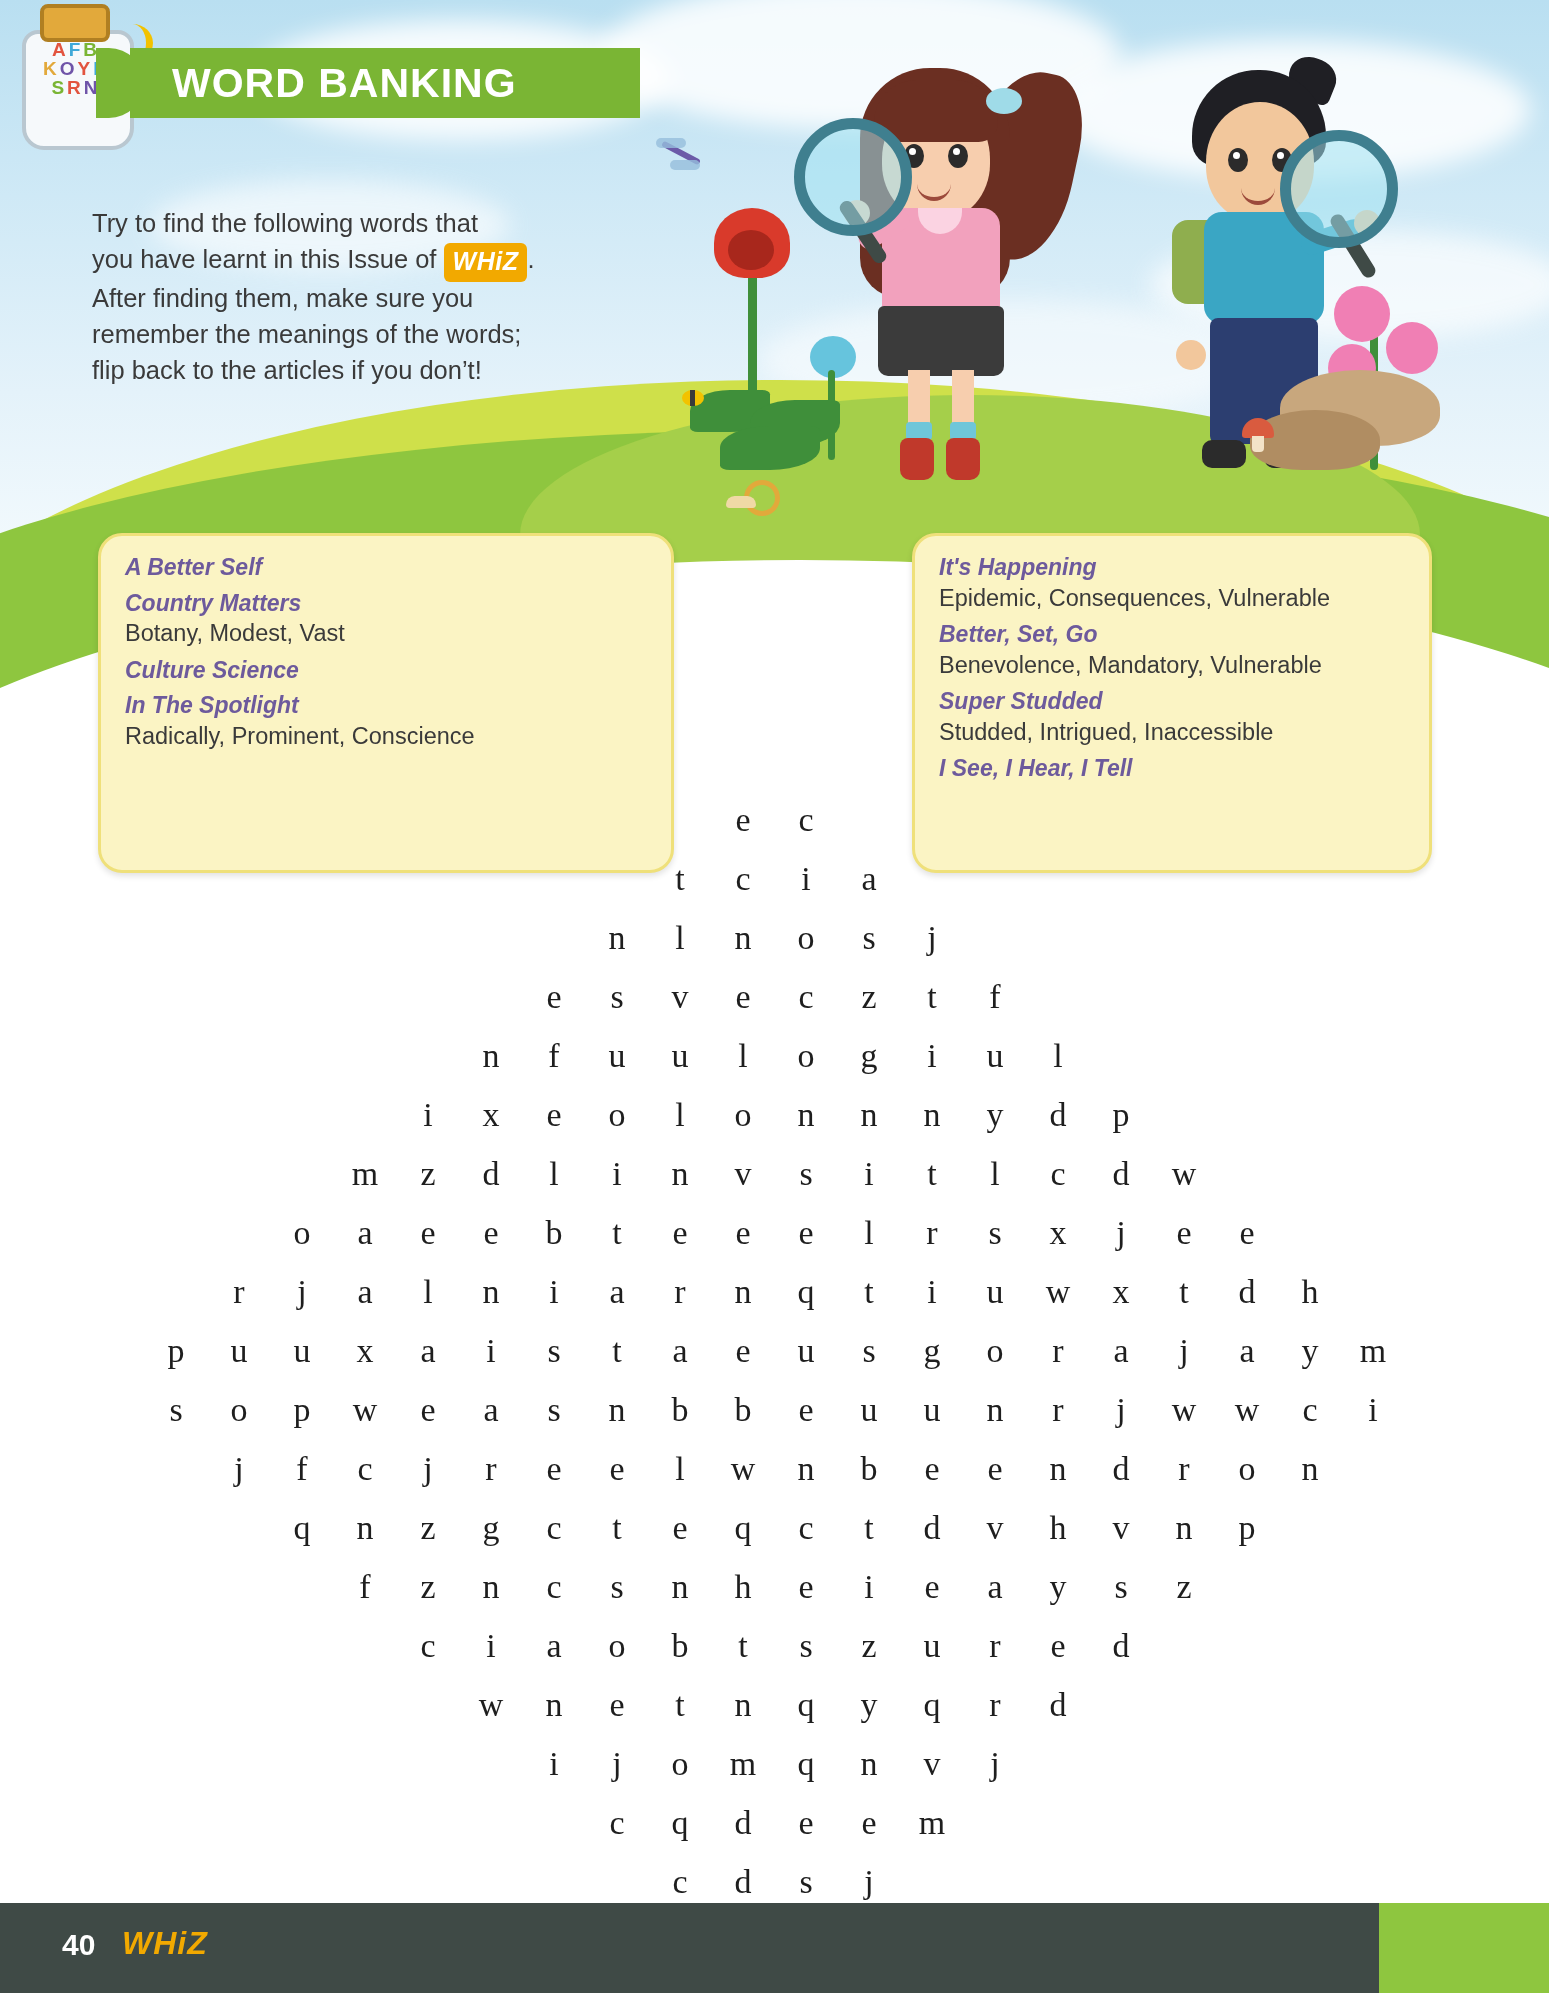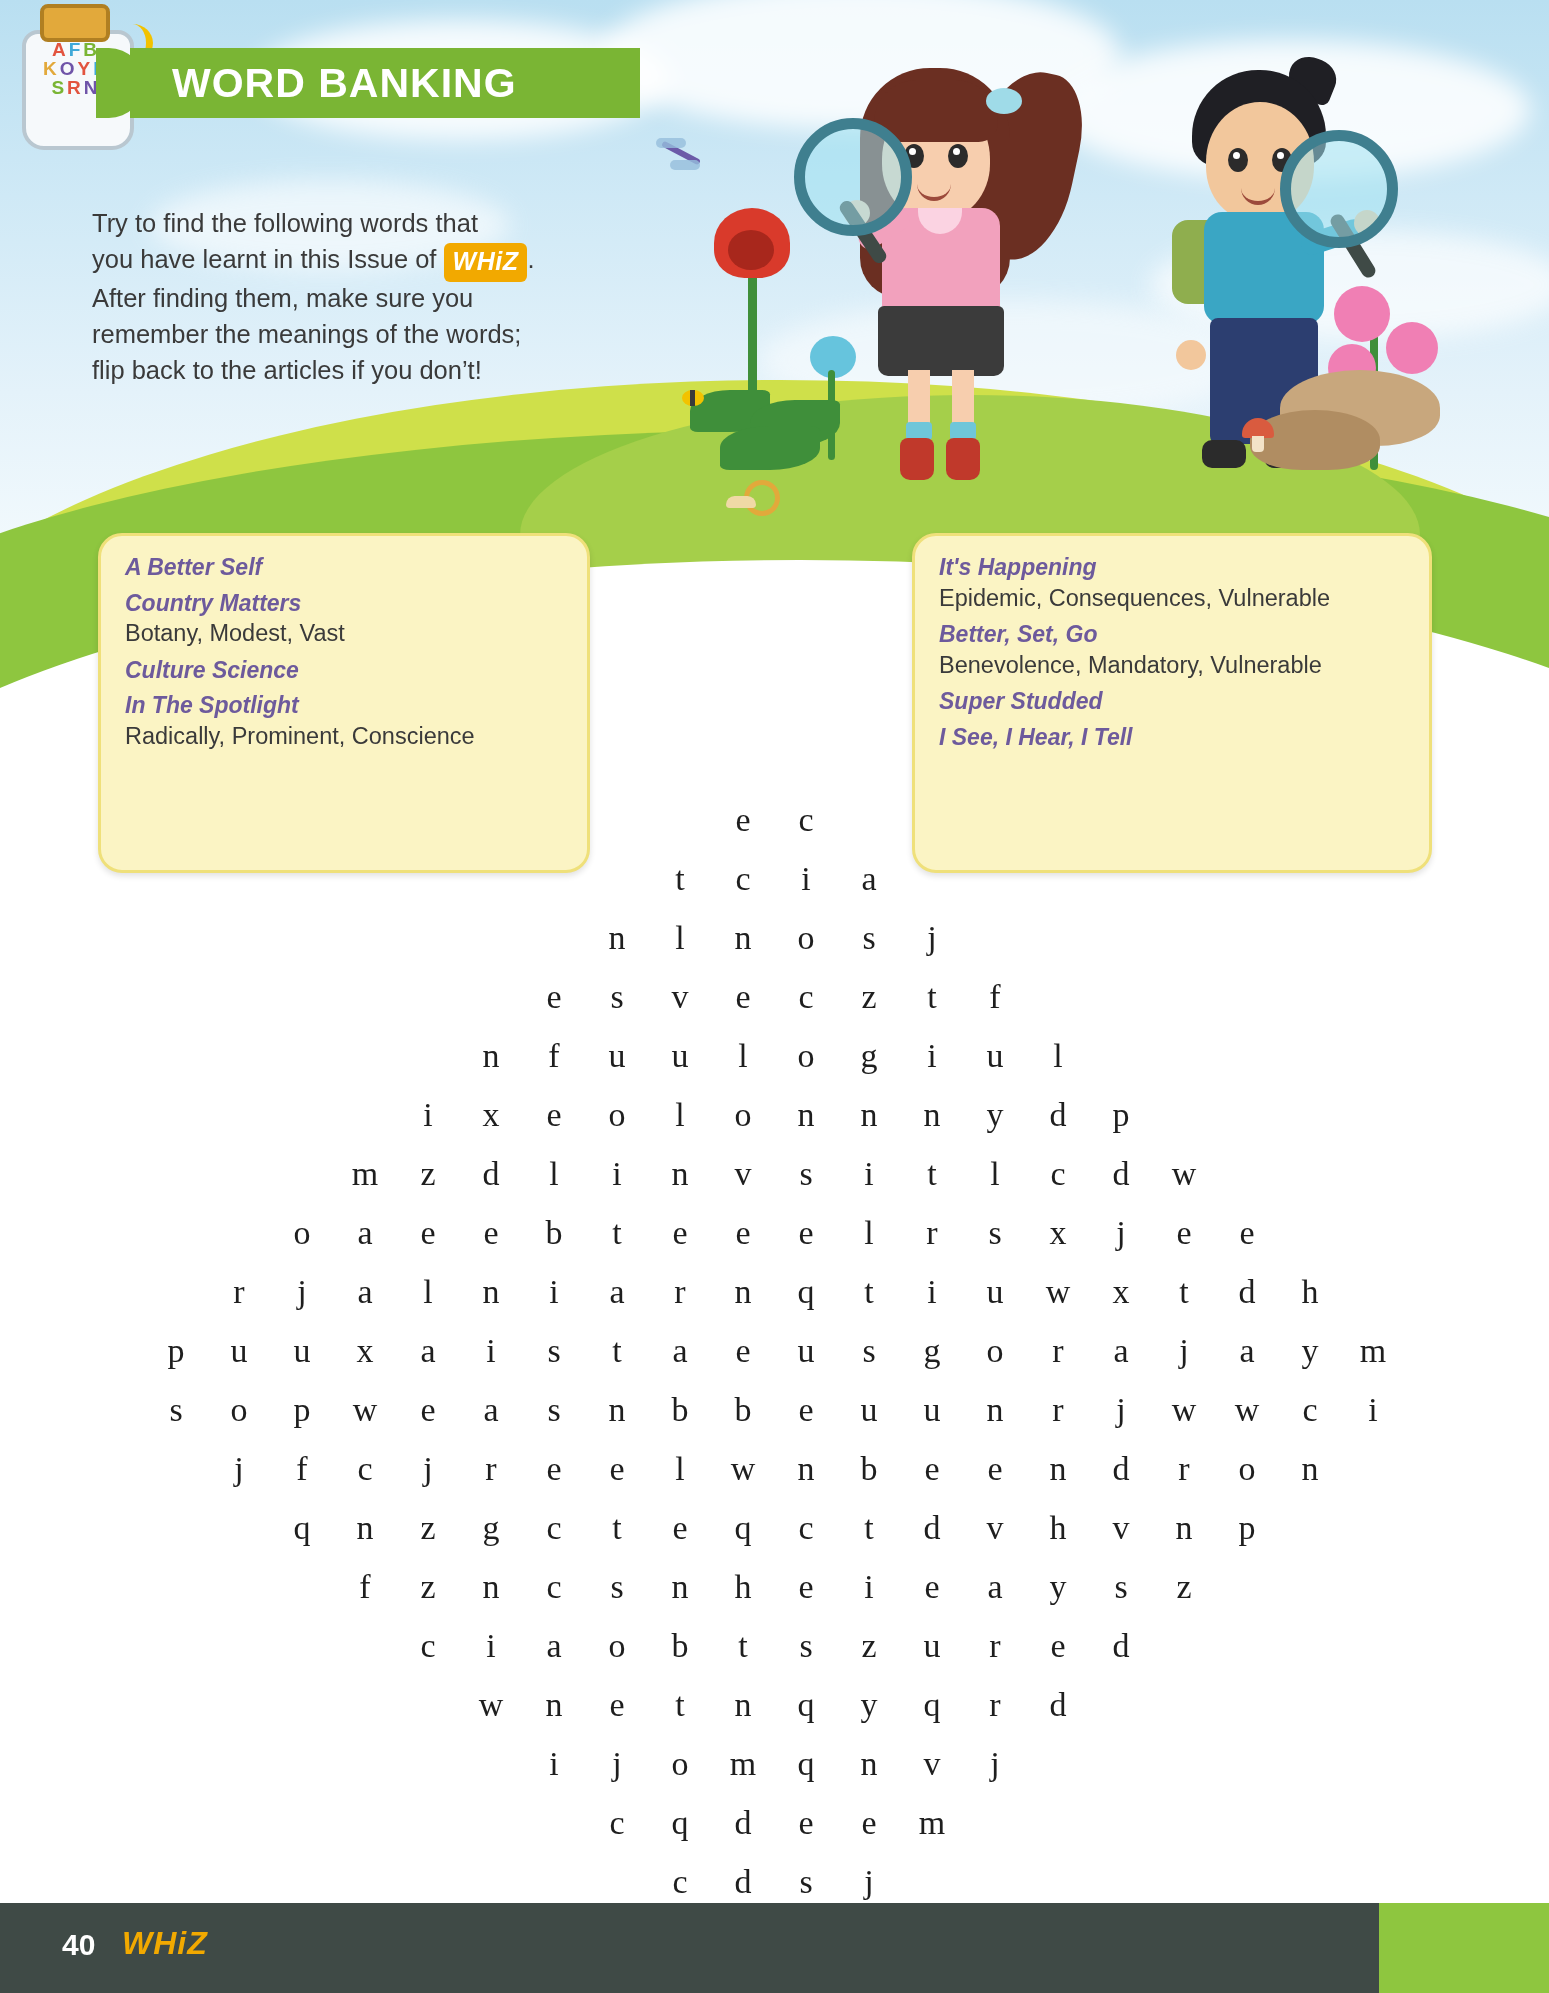--- a/index.html
+++ b/index.html
@@ -203,21 +203,21 @@
   
   .wordbox {
     position: absolute;
     background: #fbf4c4;
     border: 3px solid #efe07a;
     border-radius: 24px;
     box-sizing: border-box;
     padding: 18px 22px 18px 24px;
     box-shadow: 0 3px 6px rgba(0,0,0,0.12);
   }
-  .wordbox-left  { left: 98px;  top: 533px; width: 492px; height: 340px; }
+  .wordbox-left  { left: 98px;  top: 533px; width: 576px; height: 340px; }
   .wordbox-right { left: 912px; top: 533px; width: 520px; height: 340px; }
   .wb-cat {
     font-size: 23px;
     font-weight: bold;
     font-style: italic;
     color: #6d5a9c;
     margin-top: 8px;
     line-height: 1.2;
   }
   .wb-cat:first-child { margin-top: 0; }
@@ -596,20 +596,21 @@
     <div class="wb-cat">In The Spotlight</div>
     <div class="wb-words">Radically, Prominent, Conscience</div>
   </div>
 
   <div class="wordbox wordbox-right">
     <div class="wb-cat">It's Happening</div>
     <div class="wb-words">Epidemic, Consequences, Vulnerable</div>
     <div class="wb-cat">Better, Set, Go</div>
     <div class="wb-words">Benevolence, Mandatory, Vulnerable</div>
     <div class="wb-cat">Super Studded</div>
+    <div class="wb-words">Studded, Intrigued, Inaccessible</div>
     <div class="wb-cat">I See, I Hear, I Tell</div>
   </div>
 
   <div class="grid" id="puzzle-grid">
       <div class="grid-row">
         <div class="cell">e</div>
         <div class="cell">c</div>
       </div>
       <div class="grid-row">
         <div class="cell">t</div>

